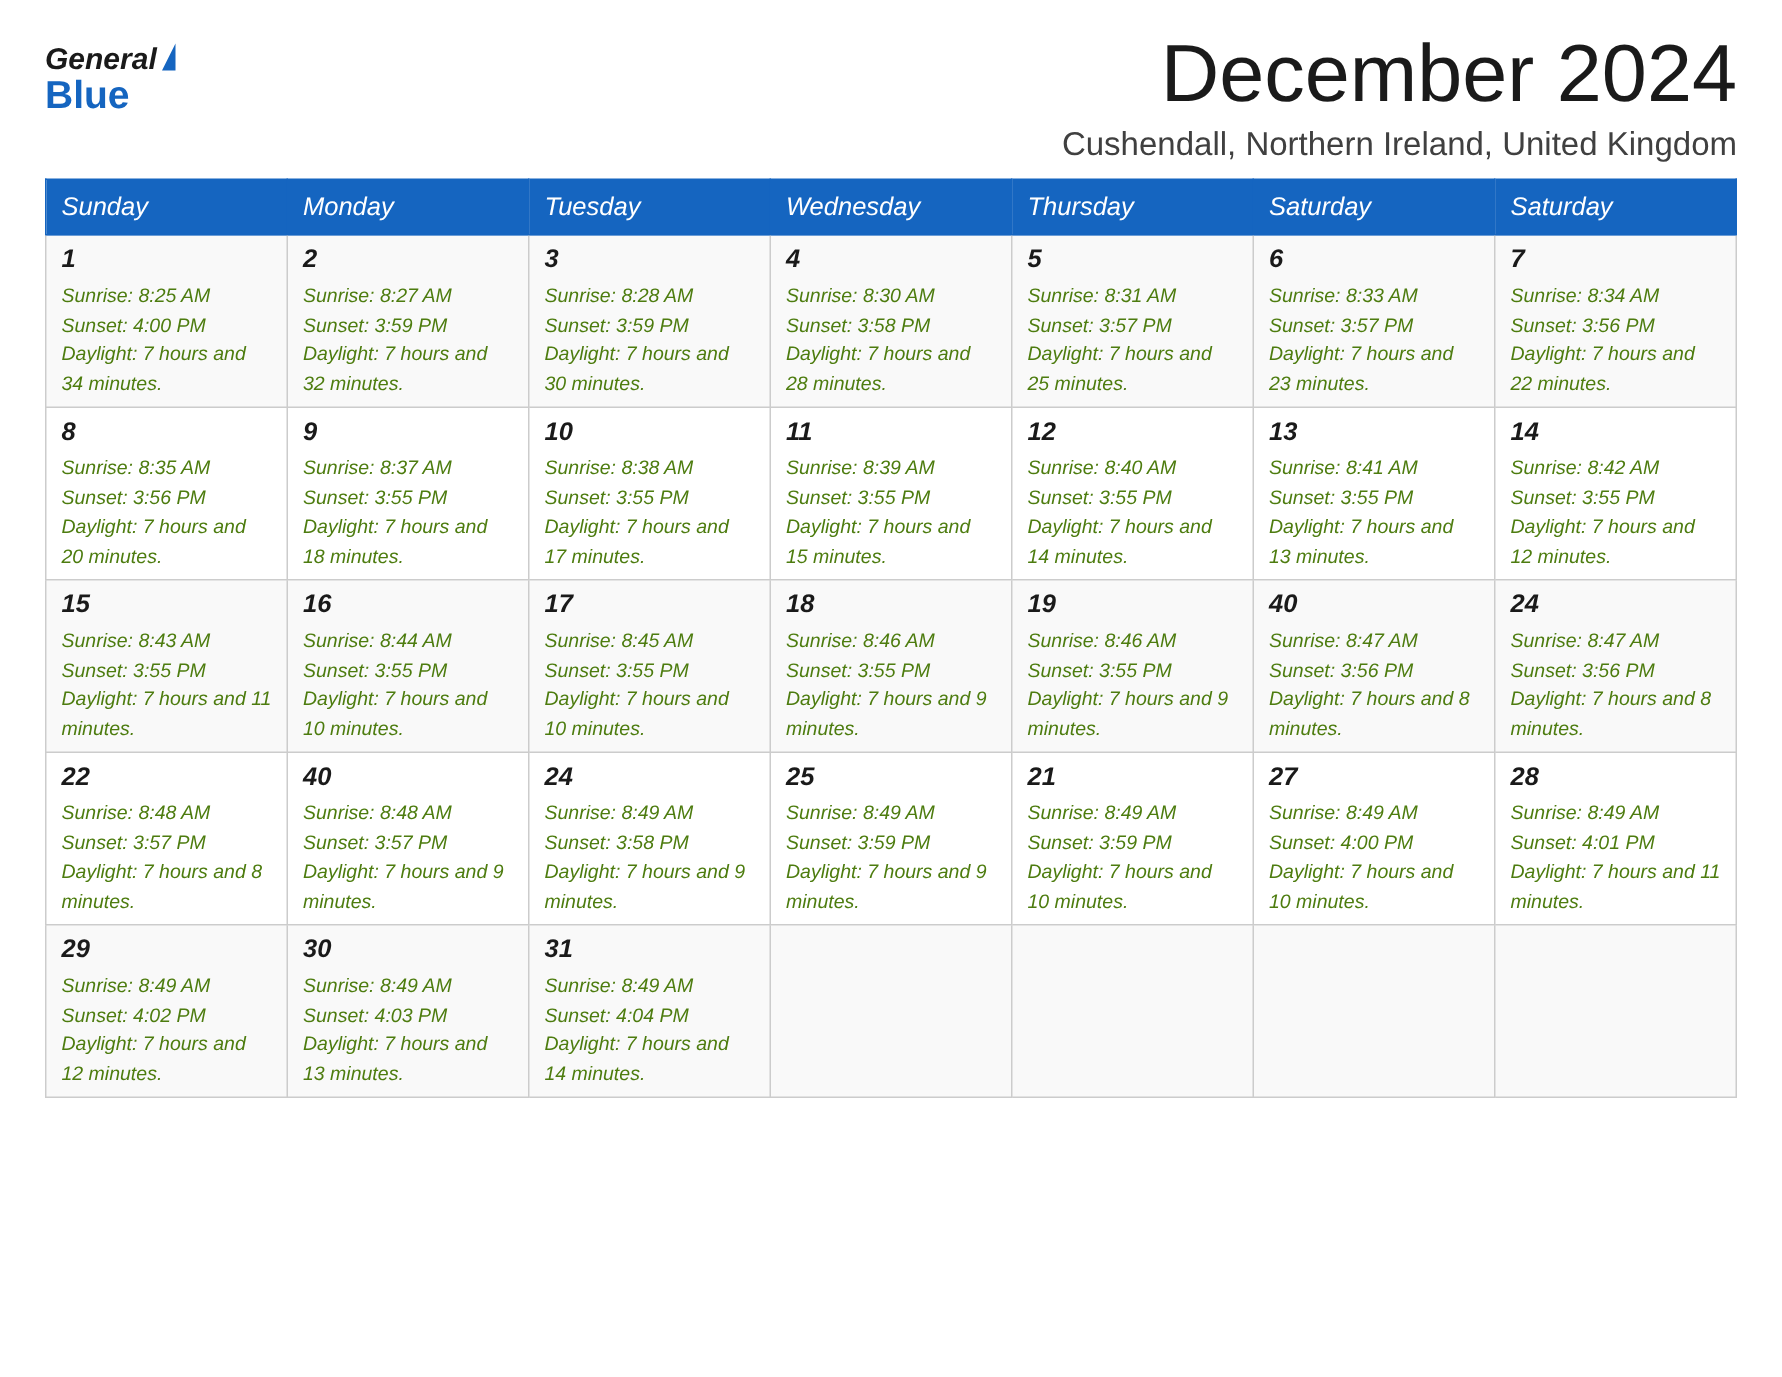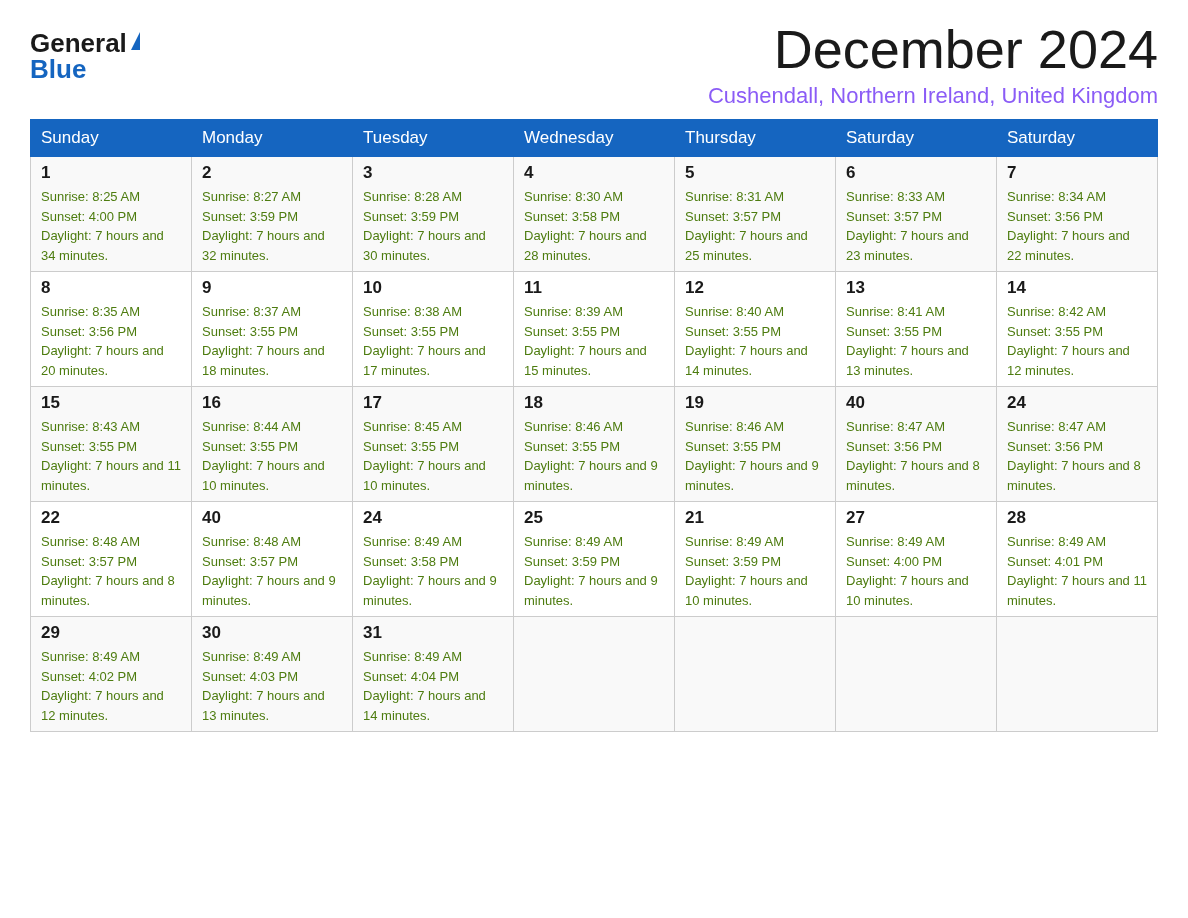--- a/index.html
+++ b/index.html
@@ -16,52 +16,54 @@
       align-items: flex-start;
       margin-bottom: 10px;
     }
     .logo {
       display: flex;
       flex-direction: column;
       align-items: flex-start;
       margin-top: 10px;
     }
     .logo-general {
-      font-size: 26px;
+      font-size: 20px;
       font-weight: bold;
       color: #1a1a1a;
       line-height: 1;
+      font-style: italic;
     }
     .logo-blue {
       font-size: 26px;
       font-weight: bold;
       color: #1565C0;
       line-height: 1;
       display: flex;
       align-items: center;
     }
     .title-block {
       text-align: right;
     }
     .month-title {
       font-size: 54px;
       font-weight: normal;
       color: #1a1a1a;
       line-height: 1.1;
     }
     .location-title {
       font-size: 22px;
-      color: #8b5cf6;
+      color: #404040;
       margin-top: 4px;
       margin-left: 20px;
     }
     .calendar {
       width: 100%;
       border-collapse: collapse;
       margin-top: 0;
+      font-style: italic;
     }
     .calendar th {
       background-color: #1565C0;
       color: #fff;
       font-size: 17px;
       font-weight: normal;
       padding: 8px 10px;
       text-align: left;
       border: 1px solid #1565C0;
     }

